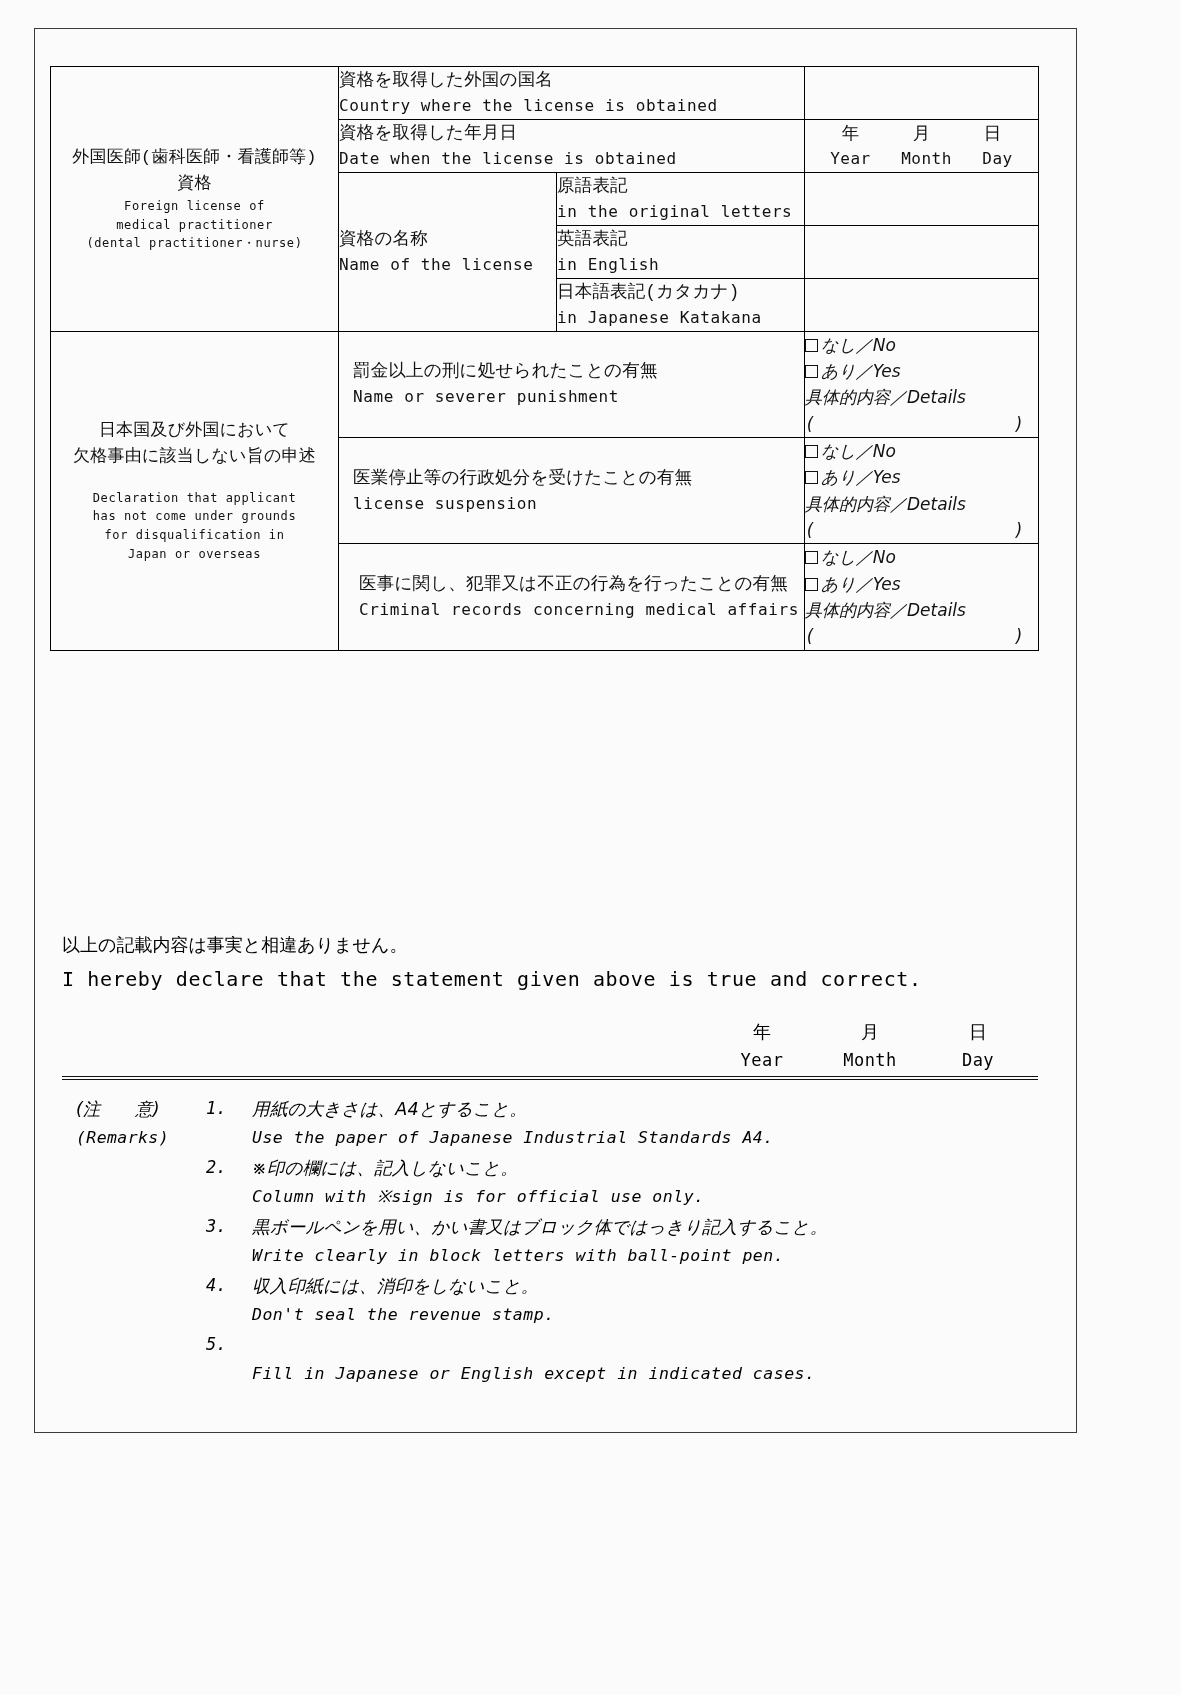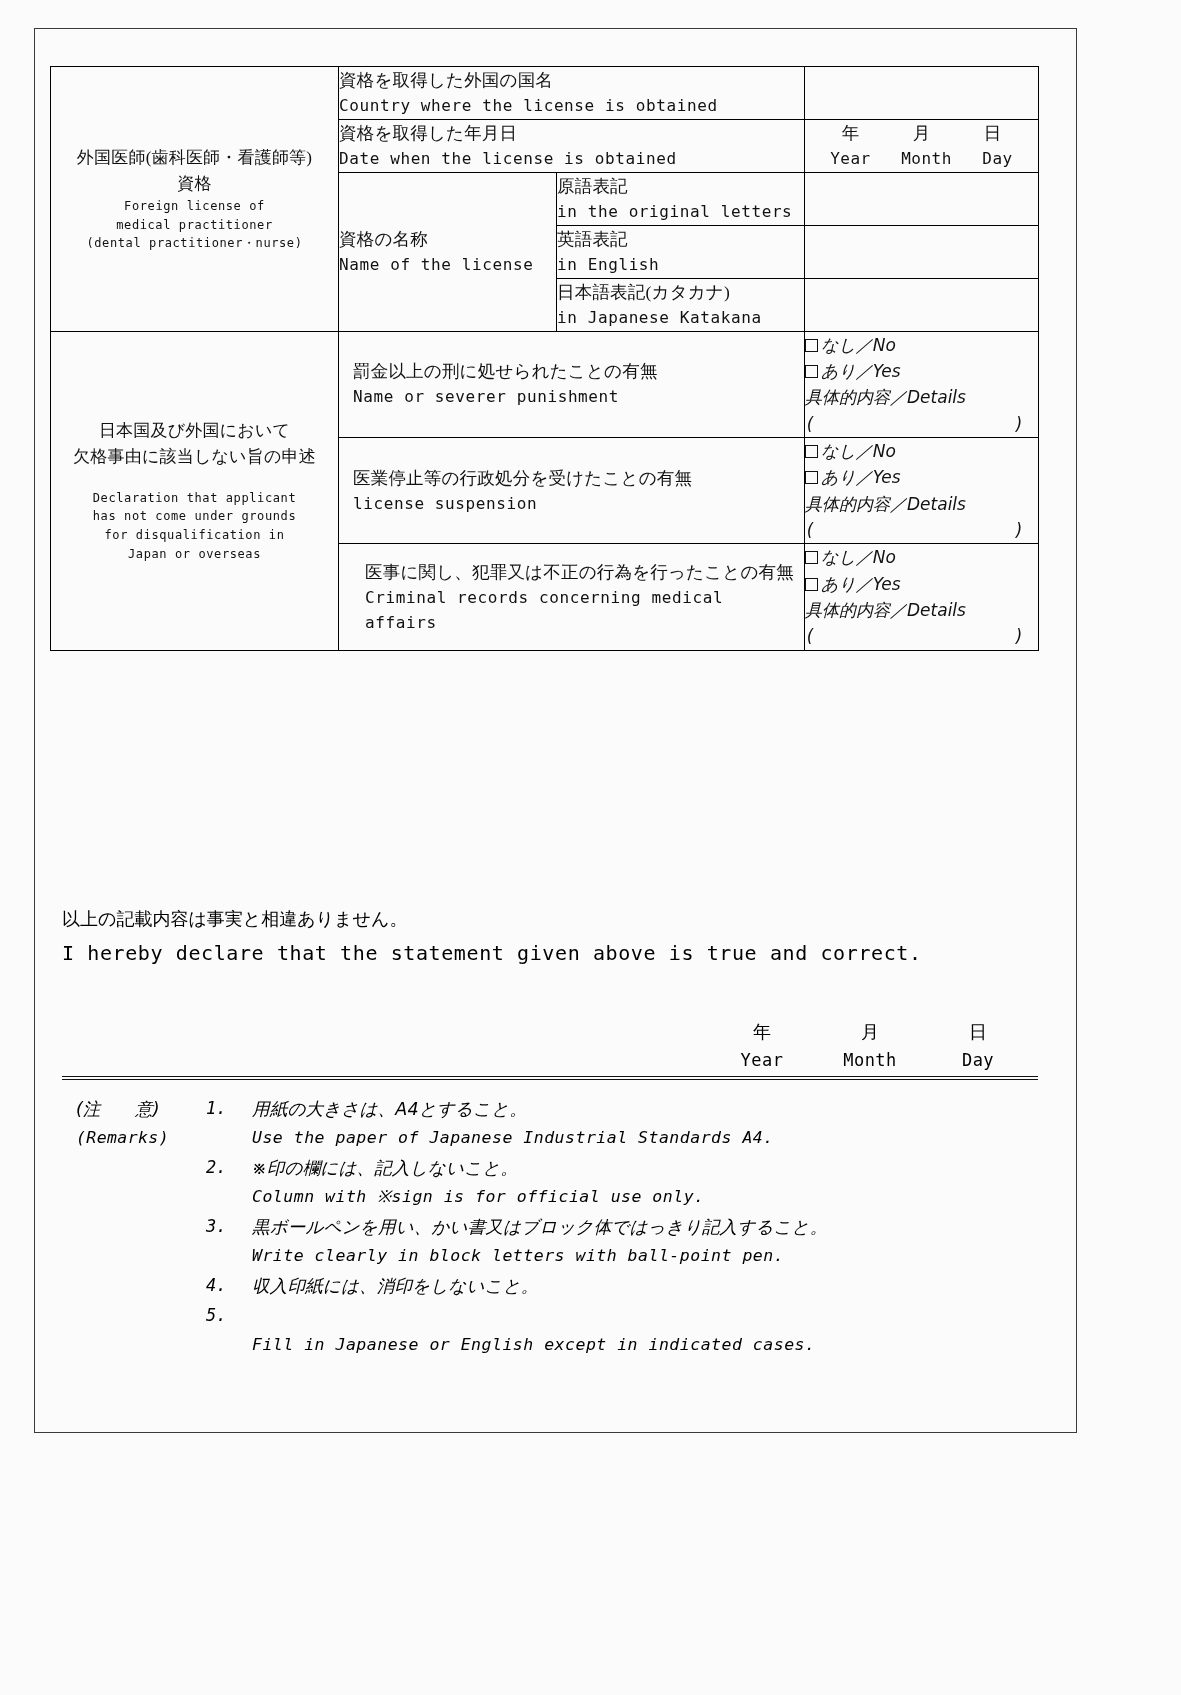--- a/index.html
+++ b/index.html
@@ -44,21 +44,21 @@
     padding: 0;
     vertical-align: middle;
     font-size: 17px;
     line-height: 1.55;
     color: #111;
   }
   .cell-pad {
     padding: 7px 9px;
   }
   .ja {
-    font-family: Liberation Serif, serif;
+    font-family: Liberation Mono, monospace;
     font-size: 17.5px;
     letter-spacing: 0.2px;
   }
   .en {
     font-family: "DejaVu Sans Mono", monospace;
     font-size: 16px;
     letter-spacing: 0.6px;
   }
 
   
@@ -113,21 +113,21 @@
     padding-right: 14px;
   }
   .mixed {
     font-family: "DejaVu Sans", sans-serif;
   }
 
   
   .declare {
     position: absolute;
     left: 62px;
-    top: 907px;
+    top: 933px;
     width: 980px;
   }
   .declare .d-ja {
     font-family: "DejaVu Sans", sans-serif;
     font-size: 18px;
     margin-bottom: 10px;
   }
   .declare .d-en {
     font-family: "DejaVu Sans Mono", monospace;
     font-size: 20px;
@@ -347,21 +347,21 @@
           </div>
           <div class="chk-line mixed">具体的内容／Details</div>
           <div class="paren-line">
             <span>(</span>
             <span>)</span>
           </div>
         </td>
       </tr>
 
       <tr>
-        <td colspan="2" class="cell-pad" style="padding-left:26px">
+        <td colspan="2" class="cell-pad" style="padding-left:20px">
           <div class="ja">医事に関し、犯罪又は不正の行為を行ったことの有無</div>
           <div class="en">Criminal records concerning medical affairs</div>
         </td>
         <td class="chk-cell">
           <div class="chk-line mixed">
             <span class="box"></span><span>なし／No</span>
           </div>
           <div class="chk-line mixed">
             <span class="box"></span><span>あり／Yes</span>
           </div>
@@ -424,20 +424,23 @@
       <span class="rm-text-ja">黒ボールペンを用い、かい書又はブロック体ではっきり記入すること。</span>
     </div>
     <div class="rm-line indent-en">
       <span class="rm-text-en">Write clearly in block letters with ball-point pen.</span>
     </div>
 
     <div class="rm-row rm-line" style="padding-left:130px">
       <span class="rm-num">4.</span>
       <span class="rm-text-ja">収入印紙には、消印をしないこと。</span>
     </div>
+    <div class="rm-line indent-en">
+      <span class="rm-text-en">Don't seal the revenue stamp.</span>
+    </div>
 
     <div class="rm-row rm-line" style="padding-left:130px">
       <span class="rm-num">5.</span>
     </div>
     <div class="rm-line indent-en">
       <span class="rm-text-en">Fill in Japanese or English except in indicated cases.</span>
     </div>
 
   </div>
 </div>

